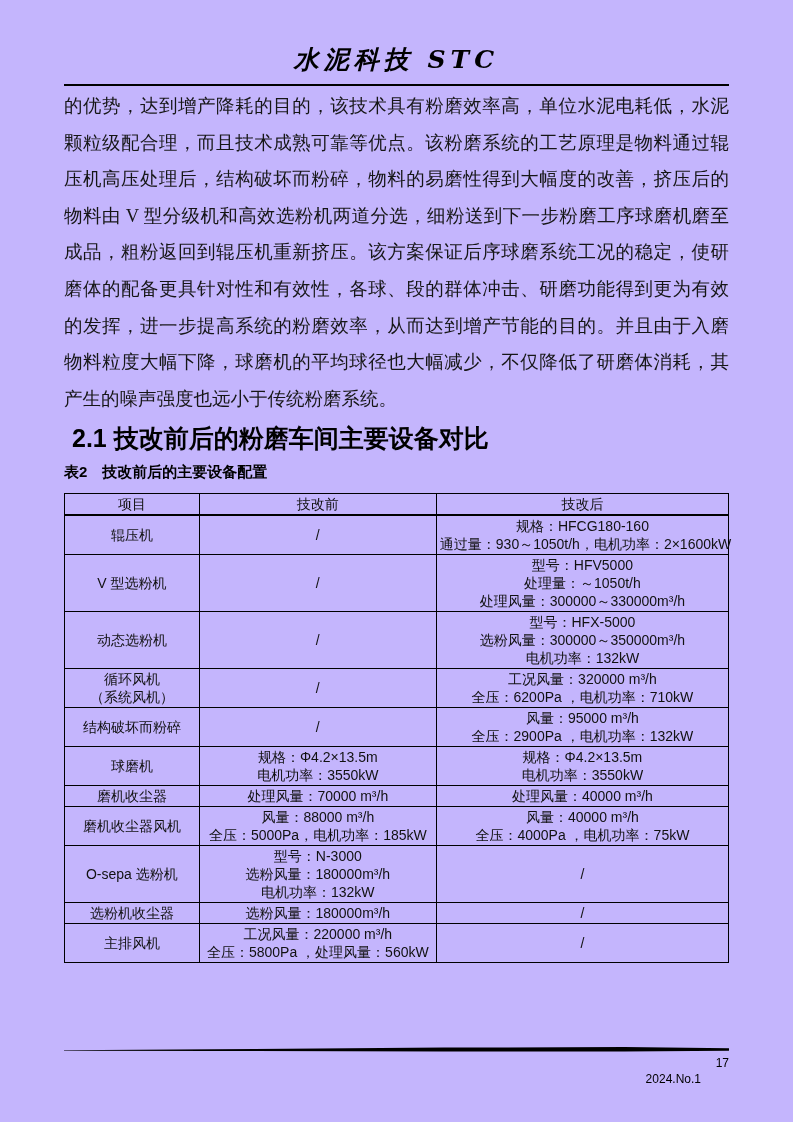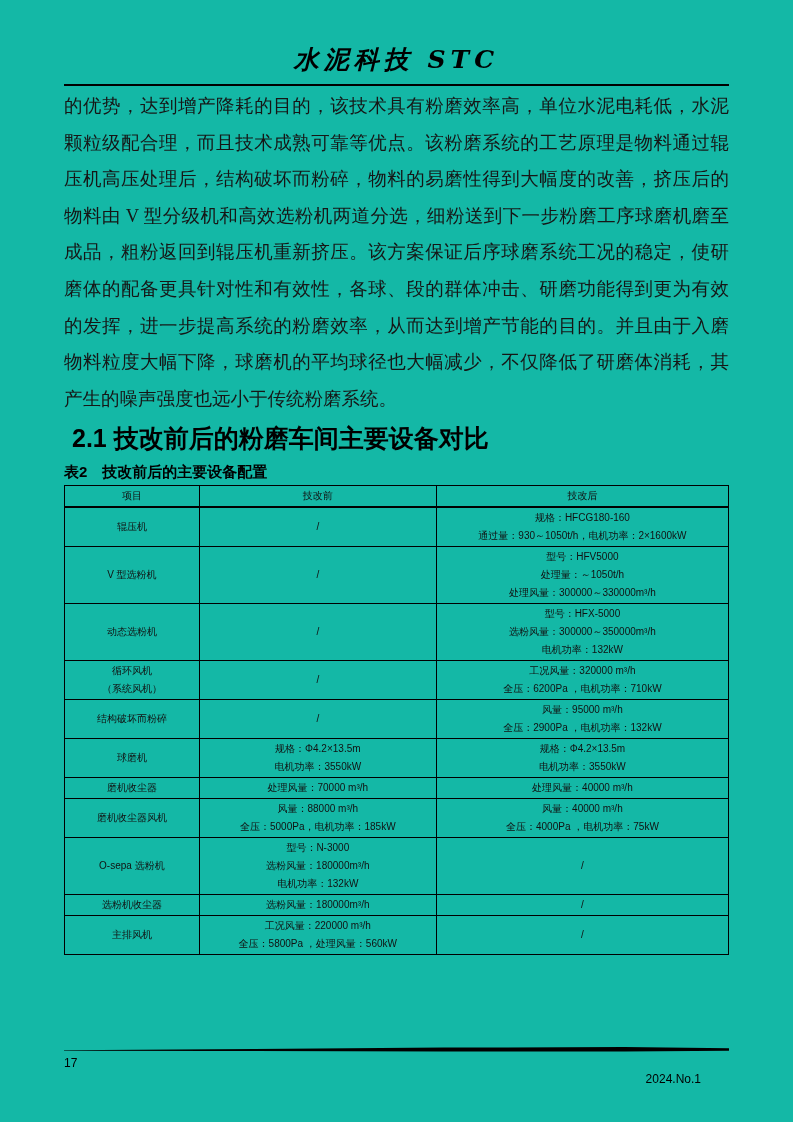--- a/index.html
+++ b/index.html
@@ -1,21 +1,21 @@
 <!DOCTYPE html>
 <html><head>
 <meta charset="utf-8">
 <style>
   * { margin: 0; padding: 0; box-sizing: border-box; }
   html, body { background: #ffffff; }
   .page {
     position: relative;
     width: 793px;
     height: 1122px;
-    background: #14b8a6;
+    background: #c4b5fd;
     color: #1a1a1a;
     font-family: "Liberation Serif", "DejaVu Serif", serif;
     overflow: hidden;
   }
   .content {
     position: relative;
     margin: 0 64px;
     width: 665px;
   }
   
@@ -58,26 +58,26 @@
   .table-caption {
     margin-top: 9px;
     text-align: left;
     font-family: "Liberation Sans", "DejaVu Sans", sans-serif;
     font-weight: bold;
     font-size: 15px;
     line-height: 20px;
     color: #000;
   }
   table.equipment {
-    margin-top: 3px;
+    margin-top: 11px;
     width: 665px;
     border-collapse: collapse;
     border: 1.5px solid #000;
     font-family: "Liberation Sans", "DejaVu Sans", sans-serif;
-    font-size: 10px;
+    font-size: 14px;
     line-height: 18px;
     color: #111;
     table-layout: fixed;
   }
   table.equipment th, table.equipment td {
     border: 1px solid #000;
     text-align: center;
     vertical-align: middle;
     padding: 1px 3px;
     font-weight: normal;
@@ -95,22 +95,22 @@
     color: #000;
   }
   .footer-line-svg { display: block; width: 665px; height: 8px; }
   .footer-text-row {
     position: relative;
     margin-top: 2px;
     height: 16px;
   }
   .footer-page-number {
     position: absolute;
-    left: 0; right: 0;
-    text-align: left;
+    left: 16px; right: 0;
+    text-align: right;
   }
   .footer-issue {
     position: absolute;
     right: 28px;
     top: 16px;
   }
 </style>
 </head>
 <body>
 

